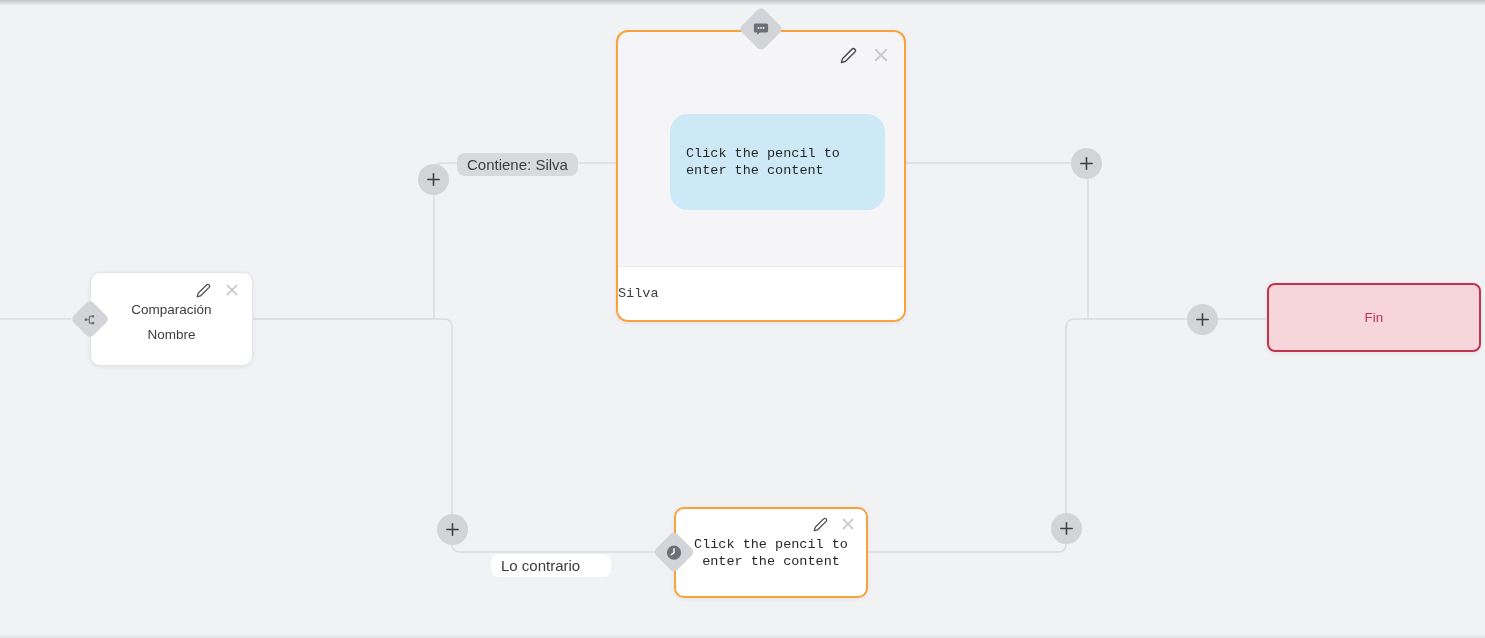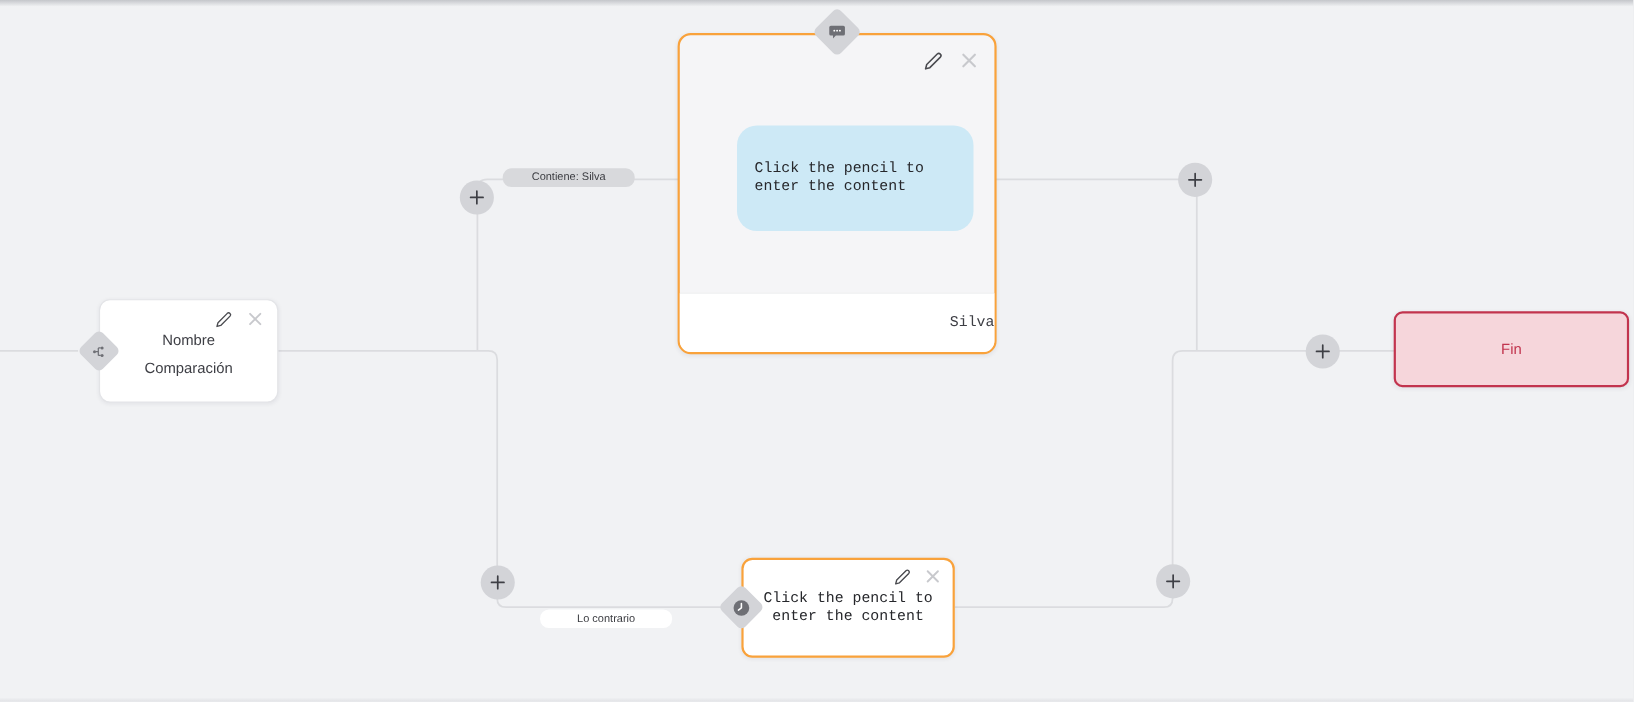--- a/index.html
+++ b/index.html
@@ -36,21 +36,21 @@
   .cond-title{padding-top:24px; text-align:center; font-size:13.5px; line-height:25px; color:var(--text-primary);}
 
   
   .message-node{left:616px; top:30px; width:290px; height:292px; background:var(--message-body-bg); border-radius:12px;}
   .message-node .actions{top:14px; right:14px; gap:15px;}
   .bubble{position:absolute; left:52px; top:82px; width:215px; height:96px; background:var(--bubble-bg);
           border-radius:18px; display:flex; align-items:center; padding:0 16px;
           font-size:13.5px; line-height:17px; color:#26272b;}
   .msg-footer{position:absolute; left:0; right:0; bottom:0; height:54px; background:#fff;
           border-top:1px solid #e9eaec; border-radius:0 0 10px 10px;
-          display:flex; align-items:center; justify-content:flex-end; font-size:13.5px; color:var(--text-primary);}
+          display:flex; align-items:center; justify-content:flex-start; font-size:13.5px; color:var(--text-primary);}
 
   
   .delay-node{left:674px; top:507px; width:194px; height:91px; background:#fff;}
   .delay-node .actions{top:7px; right:10px; gap:12px;}
   .delay-text{padding:27px 12px 0; text-align:center; font-size:13.5px; line-height:17px; color:#26272b;}
 
   
   .end-node{left:1267px; top:283px; width:214px; height:69px; background:var(--end-bg);
             border:2px solid var(--end-border); border-radius:8px;
             display:flex; align-items:center; justify-content:center;
@@ -63,22 +63,22 @@
   .diamond.cond{left:76px; top:305px; width:28px; height:28px;}
   .diamond.msg{left:745px; top:13px; width:32px; height:32px;}
   .diamond.delay{left:659px; top:537px; width:30px; height:30px;}
 
   
   .plus{position:absolute; width:31px; height:31px; border-radius:50%; background:var(--plus-bg);
         border:none; display:flex; align-items:center; justify-content:center; z-index:3;
         color:var(--plus-glyph); cursor:pointer; padding:0;}
 
   
-  .edge-label{position:absolute; z-index:2; font-size:10px; color:#3b3c41; padding:3px 10px;
-        border-radius:8px; min-width:120px; text-align:center; white-space:nowrap; cursor:pointer;}
+  .edge-label{position:absolute; z-index:2; font-size:15px; color:#3b3c41; padding:3px 10px;
+        border-radius:8px; min-width:120px; text-align:left; white-space:nowrap; cursor:pointer;}
   .edge-label.gray{background:var(--label-gray-bg);}
   .edge-label.white{background:var(--label-white-bg);}
   .label-contains{left:457px; top:153px;}
   .label-otherwise{left:491px; top:542px;margin-top:12px;}
 </style>
 </head>
 <body>
 
 <div class="canvas">
   <div class="top-shade"></div>
@@ -128,22 +128,22 @@
             <path d="M17 3a2.83 2.83 0 0 1 4 4L7.5 20.5 2 22l1.5-5.5L17 3z"></path>
           </svg>
       </button>
       <button class="icon-btn close">
         <svg viewBox="0 0 24 24" width="16" height="16" fill="none" stroke="currentColor" stroke-width="2.6" stroke-linecap="round">
             <path d="M5 5l14 14M19 5L5 19"></path>
           </svg>
       </button>
     </div>
     <div class="cond-title">
+      <div>Comparación</div>
       <div>Nombre</div>
-      <div>Comparación</div>
     </div>
   </div>
   <div class="diamond cond">
     <span>
       <svg viewBox="0 0 24 24" width="15" height="15">
         <circle cx="5.5" cy="12" r="2.2" fill="currentColor"></circle>
           <circle cx="16.5" cy="6.5" r="2.2" fill="currentColor"></circle>
           <circle cx="16.5" cy="17.5" r="2.2" fill="currentColor"></circle>
         <path d="M7.5 12h3.5M11 6.5v11M11 6.5h3.5M11 17.5h3.5" fill="none" stroke="currentColor" stroke-width="1.8"></path>
       </svg>

